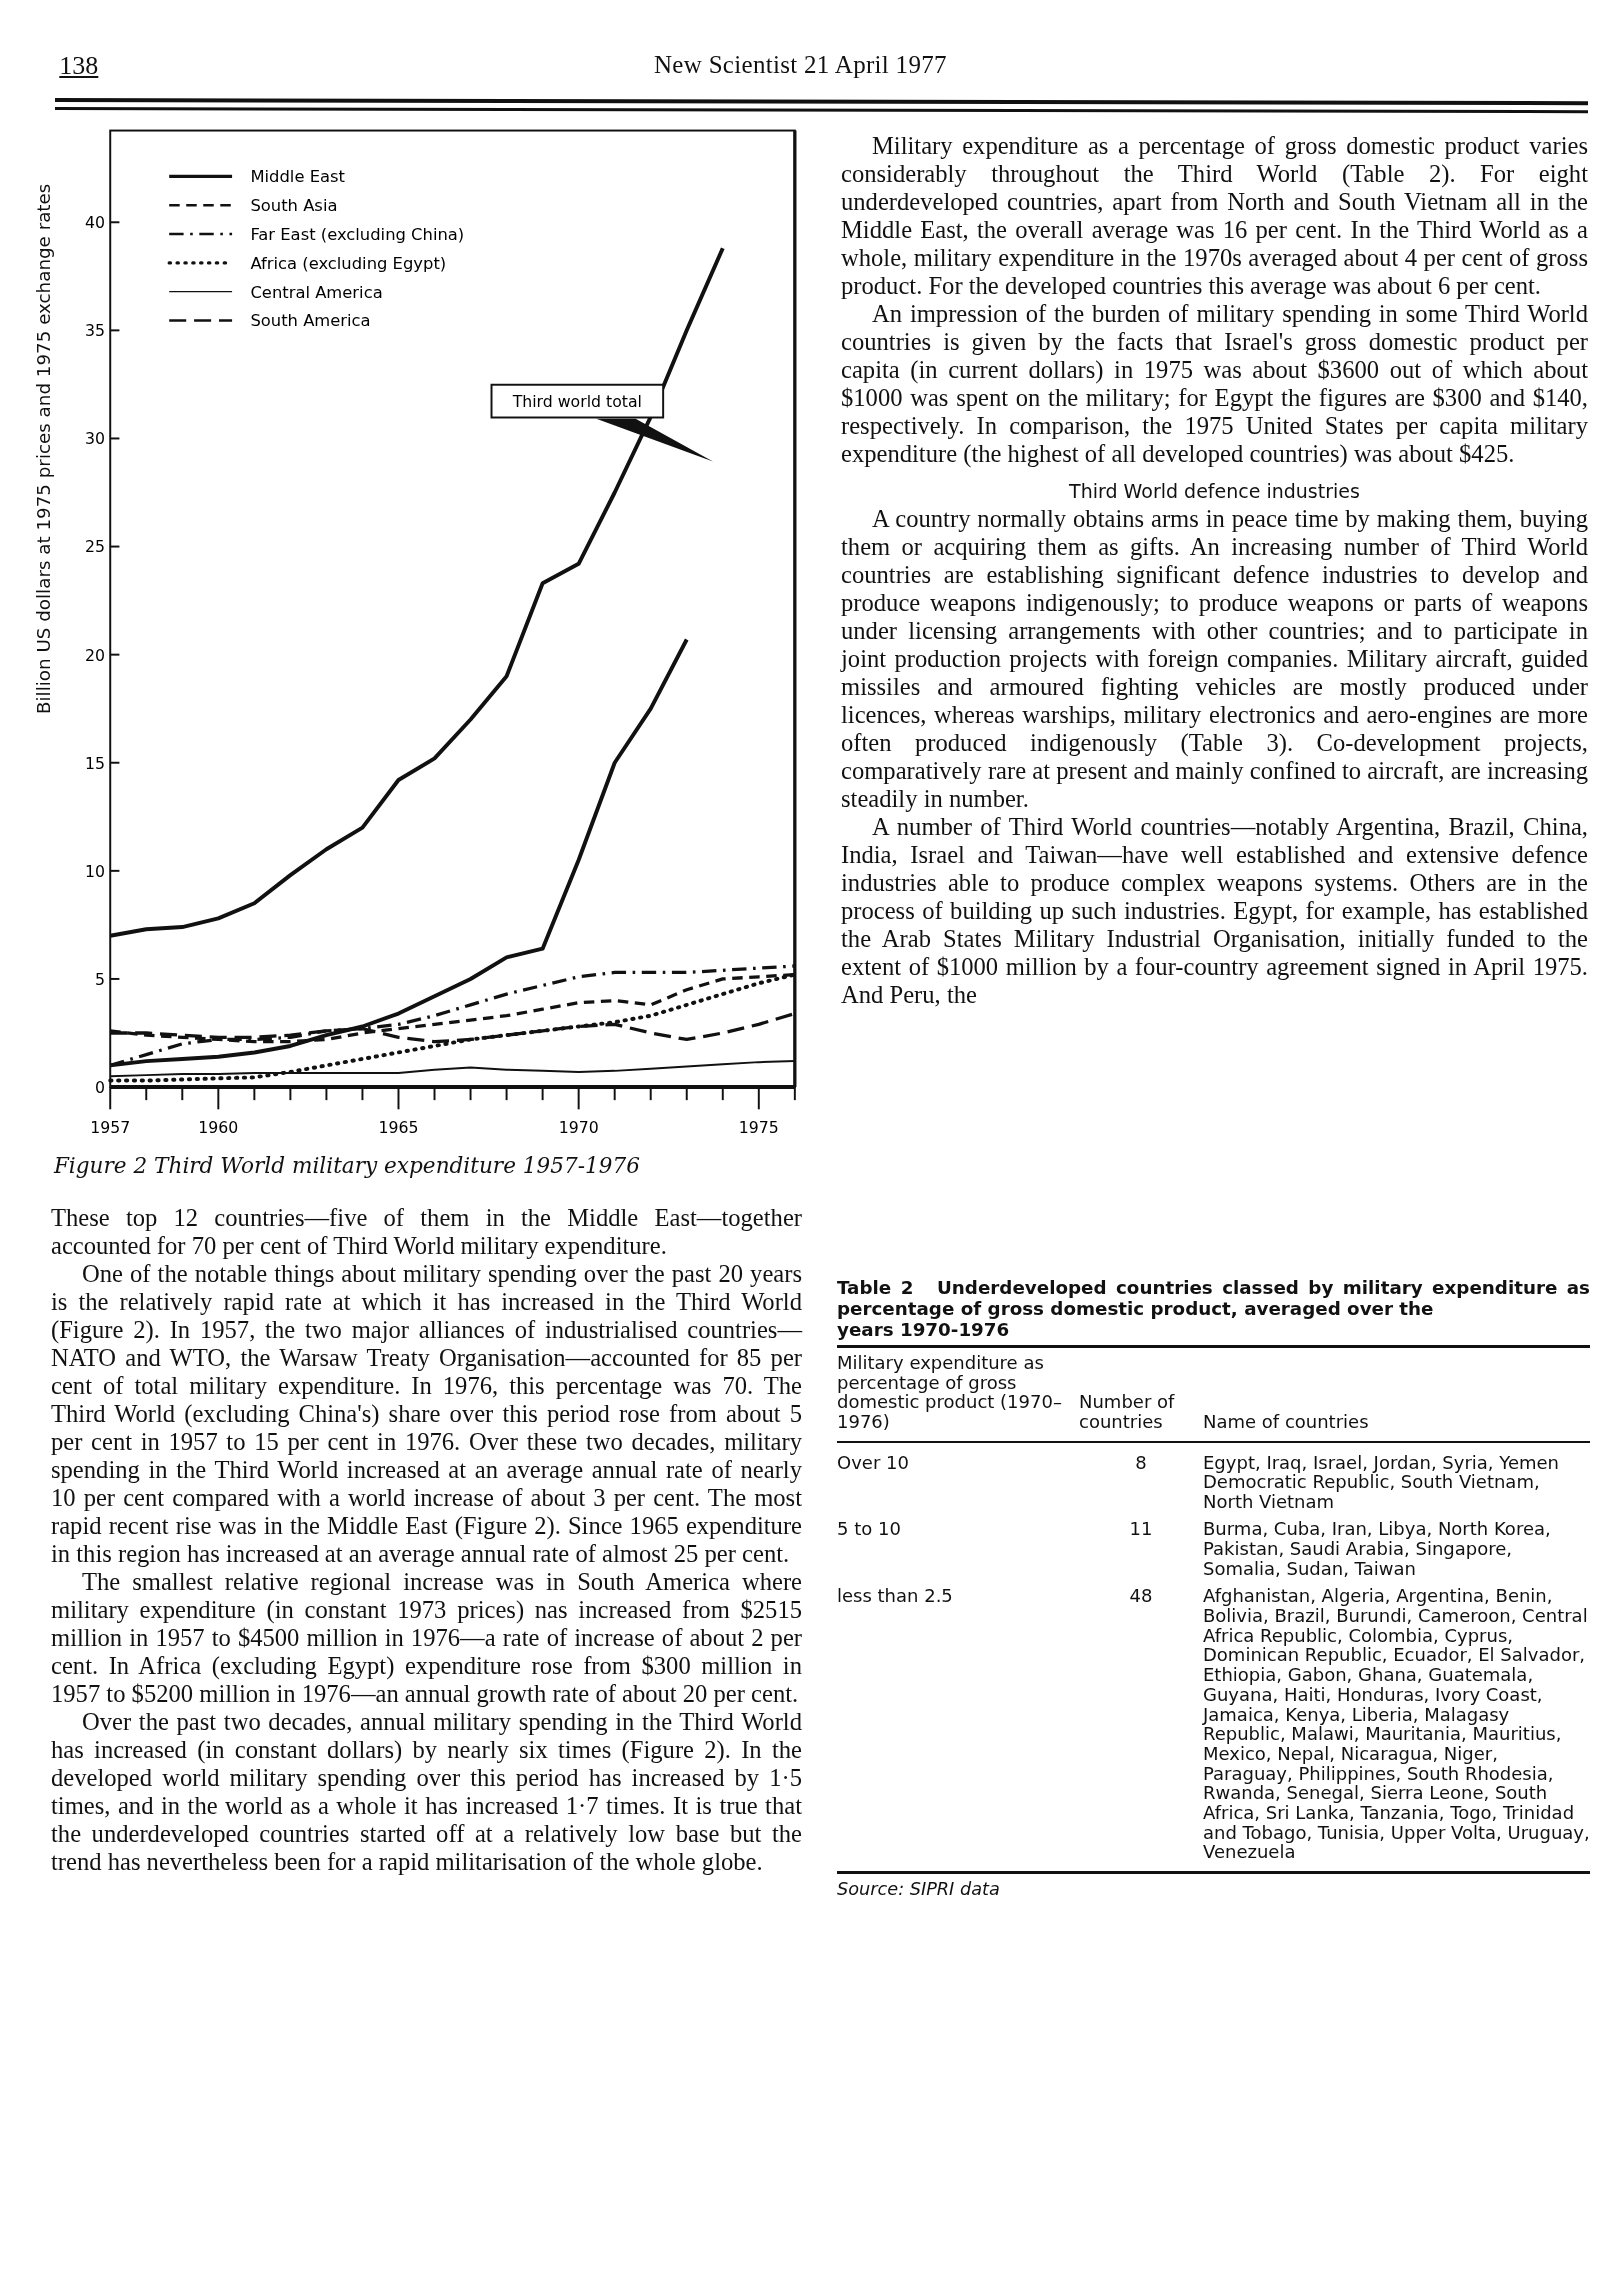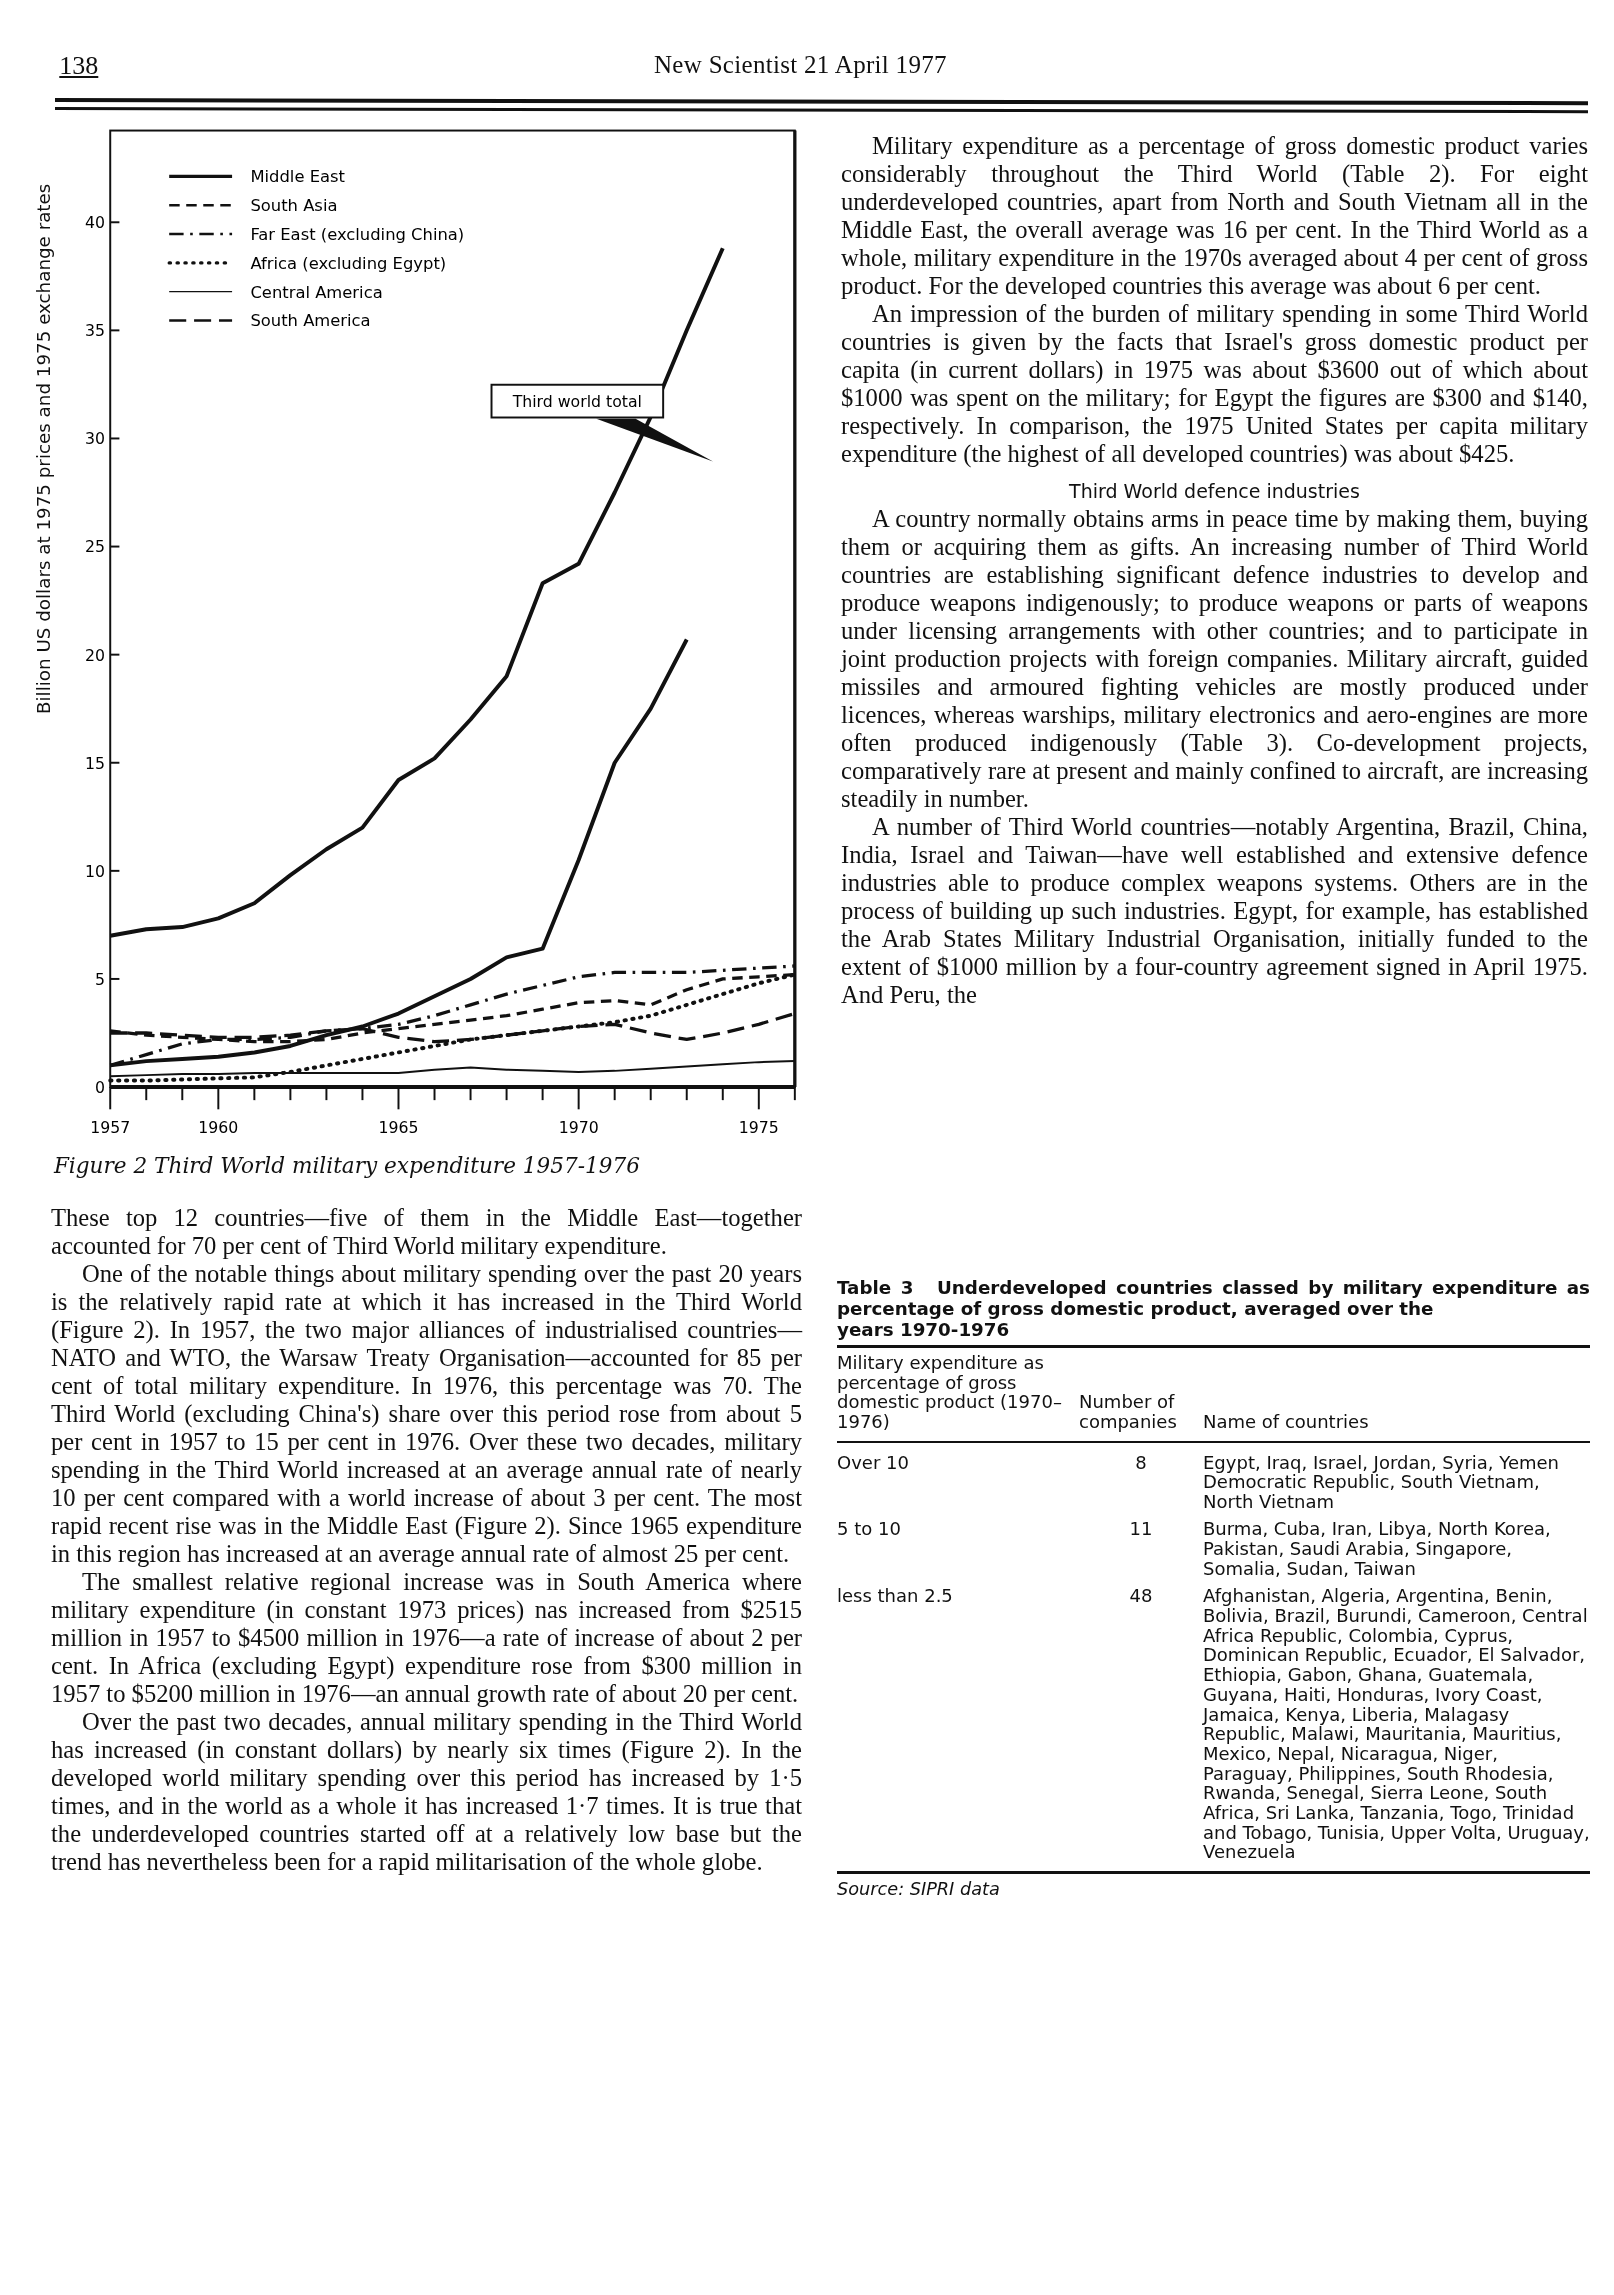--- a/index.html
+++ b/index.html
@@ -141,29 +141,29 @@
   <p>Military expenditure as a percentage of gross domestic product varies considerably throughout the Third World (Table 2). For eight underdeveloped countries, apart from North and South Vietnam all in the Middle East, the overall average was 16 per cent. In the Third World as a whole, military expenditure in the 1970s averaged about 4 per cent of gross product. For the developed countries this average was about 6 per cent.</p>
   <p>An impression of the burden of military spending in some Third World countries is given by the facts that Israel's gross domestic product per capita (in current dollars) in 1975 was about $3600 out of which about $1000 was spent on the military; for Egypt the figures are $300 and $140, respectively. In comparison, the 1975 United States per capita military expenditure (the highest of all developed countries) was about $425.</p>
   <div class="gap"></div>
   <p class="section-head">Third World defence industries</p>
   <p>A country normally obtains arms in peace time by making them, buying them or acquiring them as gifts. An increasing number of Third World countries are establishing significant defence industries to develop and produce weapons indigenously; to produce weapons or parts of weapons under licensing arrangements with other countries; and to participate in joint production projects with foreign companies. Military aircraft, guided missiles and armoured fighting vehicles are mostly produced under licences, whereas warships, military electronics and aero-engines are more often produced indigenously (Table 3). Co-development projects, comparatively rare at present and mainly confined to aircraft, are increasing steadily in number.</p>
   <p>A number of Third World countries—notably Argentina, Brazil, China, India, Israel and Taiwan—have well established and extensive defence industries able to produce complex weapons systems. Others are in the process of building up such industries. Egypt, for example, has established the Arab States Military Industrial Organisation, initially funded to the extent of $1000 million by a four-country agreement signed in April 1975. And Peru, the</p>
 </div>
 
 <div class="table-block">
   <div class="table-title">
-    <span class="ttl-num">Table 3</span><span>Underdeveloped countries classed by military expenditure as percentage of gross domestic product, averaged over the</span>
+    <span class="ttl-num">Table 2</span><span>Underdeveloped countries classed by military expenditure as percentage of gross domestic product, averaged over the</span>
     <span class="center">years 1970-1976</span>
   </div>
   <div class="trule"></div>
   <table class="t2">
     <thead>
       <tr>
         <th class="c1">Military expenditure as percentage of gross domestic product (1970–1976)</th>
-        <th class="c2">Number of companies</th>
+        <th class="c2">Number of countries</th>
         <th class="c3">Name of countries</th>
       </tr>
       <tr>
           <th colspan="3" style="padding:0">
             <div class="trule"></div>
           </th>
         </tr>
     </thead>
     <tbody>
       <tr>

